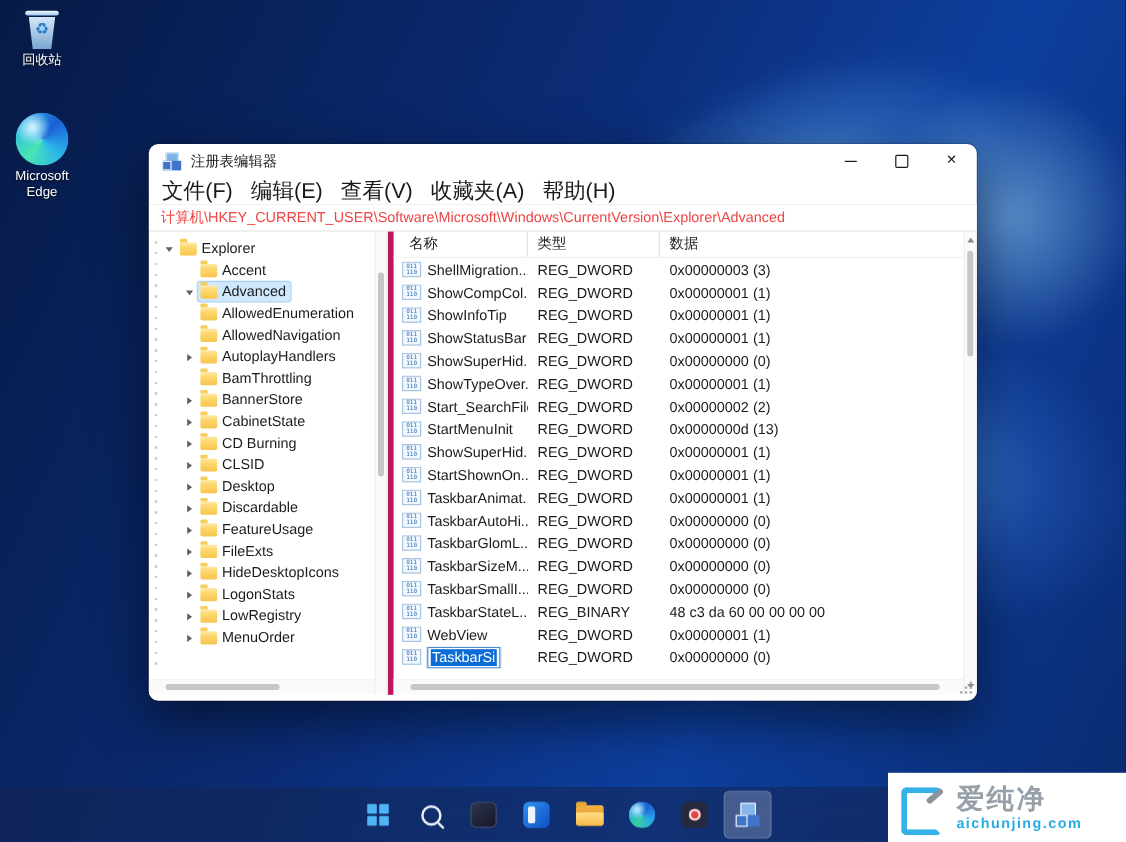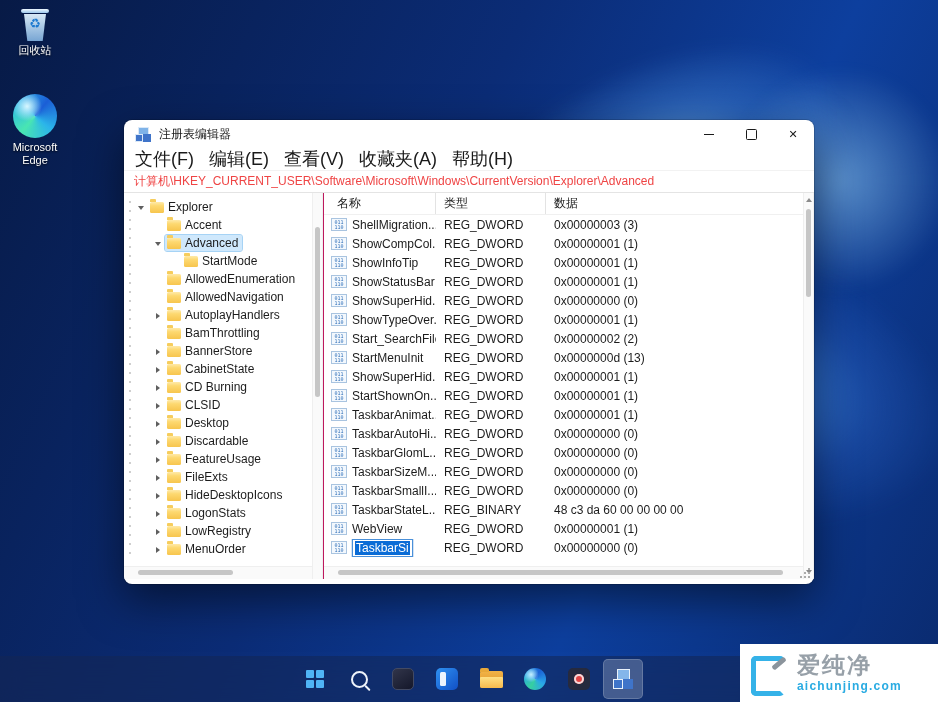--- a/index.html
+++ b/index.html
@@ -84,21 +84,21 @@
   .varrow{position:absolute;left:0;width:9px;height:12px;display:flex;align-items:center;justify-content:center}
   .varrow.up{top:1px}.varrow.down{bottom:1px}
   .varrow.up::before{content:"";border-bottom:4px solid #8b8b8b;border-left:3px solid transparent;border-right:3px solid transparent}
   .varrow.down::before{content:"";border-top:4px solid #8b8b8b;border-left:3px solid transparent;border-right:3px solid transparent}
   .hscroll{height:12px;flex:none;background:#fafafa;border-top:1px solid #efefef;position:relative}
   .hthumb{position:absolute;top:3px;height:5px;border-radius:3px;background:#c6c6c6}
   .ht1{left:14px;width:95px}
   .ht2{left:14px;right:20px}
 
   
-  .list-col{flex:1;display:flex;flex-direction:column;min-width:0;border-left:1px solid #be185d}
+  .list-col{flex:1;display:flex;flex-direction:column;min-width:0;border-left:5px solid #be185d}
   .lheader{display:flex;height:21px;flex:none;align-items:stretch;font-size:12px;color:#1a1a1a;border-bottom:1px solid #f0f0f0}
   .hcell{line-height:21px;box-sizing:border-box}
   .hcell.name{width:112px;flex:none;padding-left:13px;border-right:1px solid #e3e3e3}
   .hcell.type{width:110px;flex:none;padding-left:8px;border-right:1px solid #e3e3e3}
   .hcell.data{flex:1;padding-left:8px}
   .vlist{flex:1;overflow:hidden}
   .vrow{display:flex;height:19px;align-items:center;font-size:12px;color:#1c1c1c;white-space:nowrap}
   .cell{box-sizing:border-box;overflow:hidden}
   .cell.name{width:112px;flex:none;display:flex;align-items:center;padding-left:7px}
   .cell.type{width:110px;flex:none;padding-left:8px}
@@ -225,27 +225,20 @@
               <span class="tlabel">Accent</span>
             </span>
           </div>
           <div class="trow sel" style="padding-left: 17px;">
             <span class="chev down"></span>
             <span class="hl">
               <span class="fold"></span>
               <span class="tlabel">Advanced</span>
             </span>
           </div>
-          <div class="trow" style="padding-left: 34px;">
-            <span class="chev none"></span>
-            <span class="hl">
-              <span class="fold"></span>
-              <span class="tlabel">StartMode</span>
-            </span>
-          </div>
           <div class="trow" style="padding-left: 17px;">
             <span class="chev none"></span>
             <span class="hl">
               <span class="fold"></span>
               <span class="tlabel">AllowedEnumeration</span>
             </span>
           </div>
           <div class="trow" style="padding-left: 17px;">
             <span class="chev none"></span>
             <span class="hl">

